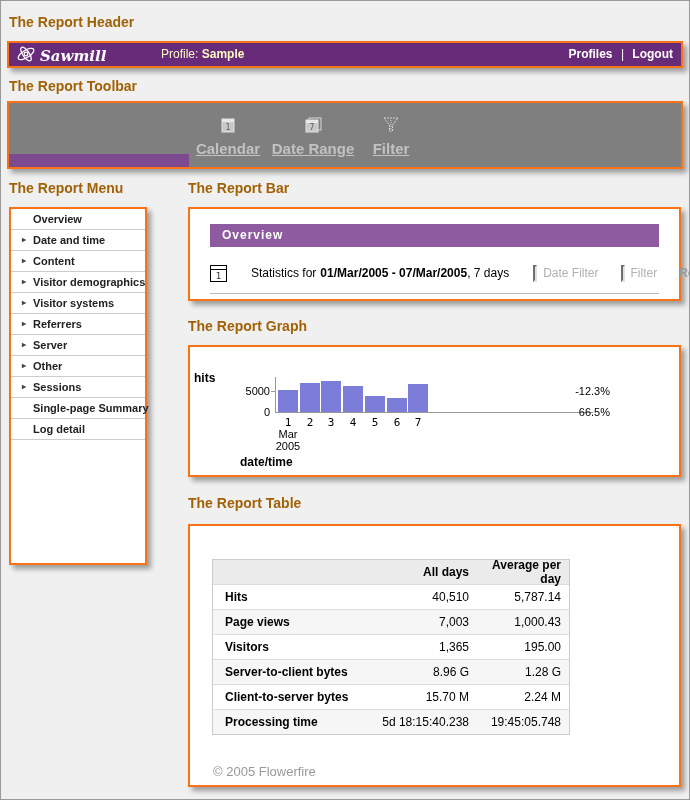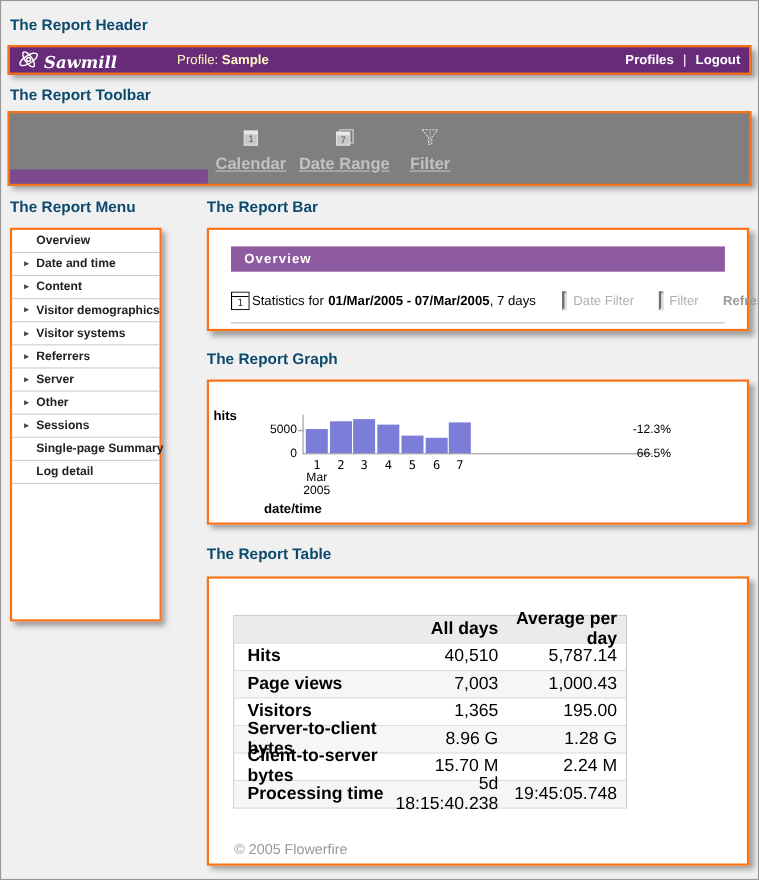--- a/index.html
+++ b/index.html
@@ -1,19 +1,19 @@
 <!DOCTYPE html>
 <html><head>
 <meta charset="utf-8">
 <style>
   html,body{margin:0;padding:0;background:#f0f0f0;}
   .page{position:relative;width:690px;height:800px;background:#f0f0f0;
         font-family:"Liberation Sans",sans-serif;box-sizing:border-box;
         border:1px solid #999;overflow:hidden;}
-  .sec-h{position:absolute;font-size:14px;font-weight:bold;color:#0c4a6e;white-space:nowrap;}
+  .sec-h{position:absolute;font-size:14px;font-weight:bold;color:#a16207;white-space:nowrap;}
   .panel{position:absolute;border:2px solid #f97316;box-shadow:4px 4px 5px rgba(0,0,0,0.35);}
 
   
   .hdr{left:6px;top:40px;width:672px;height:23px;background:#682b7a;}
   .logo{position:absolute;left:6px;top:1px;display:flex;align-items:center;cursor:pointer;}
   .logo-text{color:#fff;font-family:"DejaVu Serif",serif;font-style:italic;font-weight:bold;
              font-size:15px;margin-left:3px;}
   .profile{position:absolute;left:152px;top:4px;color:#fef9c3;font-size:12px;}
   .hlinks{position:absolute;right:8px;top:4px;color:#fff;font-size:12px;font-weight:bold;}
   .hlinks a{color:#fff;text-decoration:none;cursor:pointer;}
@@ -51,21 +51,21 @@
   .glab{position:absolute;font-size:12px;font-weight:bold;color:#000;}
   .gmono{position:absolute;font-family:Liberation Sans, sans-serif;font-size:11px;color:#000;}
   .gline{position:absolute;background:#999;}
   .gbar{position:absolute;}
   .gxtick{position:absolute;top:69px;width:24px;text-align:center;
           font-family:"DejaVu Sans Mono",monospace;font-size:11px;color:#000;}
 
   
   .tblbox{left:187px;top:523px;width:489px;height:259px;background:#fff;}
   .rtable{position:absolute;left:22px;top:33px;width:356px;border:1px solid #ccc;}
-  .rrow{display:flex;height:24px;align-items:center;font-size:16px;border-bottom:1px solid #ddd;}
+  .rrow{display:flex;height:24px;align-items:center;font-size:12px;border-bottom:1px solid #ddd;gap:16px;}
   .rrow:last-child{border-bottom:none;justify-content:center;}
   .rrow.hdr-row{background:#ebebeb;font-weight:bold;}
   .rrow:nth-child(odd):not(.hdr-row){background:#f6f6f6;}
   .c1{flex:0 0 128px;padding-left:12px;font-weight:bold;}
   .c2{flex:0 0 100px;text-align:right;}
   .c3{flex:1;text-align:right;padding-right:8px;}
   .footer{position:absolute;left:23px;top:238px;font-size:13px;color:#999;}
 </style>
 </head>
 <body>
@@ -156,21 +156,21 @@
   <div class="panel rbar">
     <div class="ovbar">Overview</div>
     <div class="stats">
       <span style="cursor:pointer;display:inline-flex;">
         <svg width="17" height="17" viewBox="0 0 17 17">
           <rect x="0.5" y="0.5" width="16" height="16" fill="#fff" stroke="#000"></rect>
           <line x1="1" y1="4.5" x2="16" y2="4.5" stroke="#000"></line>
           <text x="8.5" y="13.5" font-size="9" fill="#333" text-anchor="middle" font-family="monospace">1</text>
         </svg>
       </span>
-      <span style="margin-left:2px">Statistics for</span>
+      <span style="margin-left:24px">Statistics for</span>
       <b>01/Mar/2005 - 07/Mar/2005</b>
       <span>, 7 days</span>
       <span class="chk" style="margin-left:24px"></span>
       <span class="graytxt">Date Filter</span>
       <span class="chk" style="margin-left:22px"></span>
       <span class="graytxt">Filter</span>
       <span class="refresh">Refresh</span>
     </div>
     <div class="divider"></div>
   </div>

